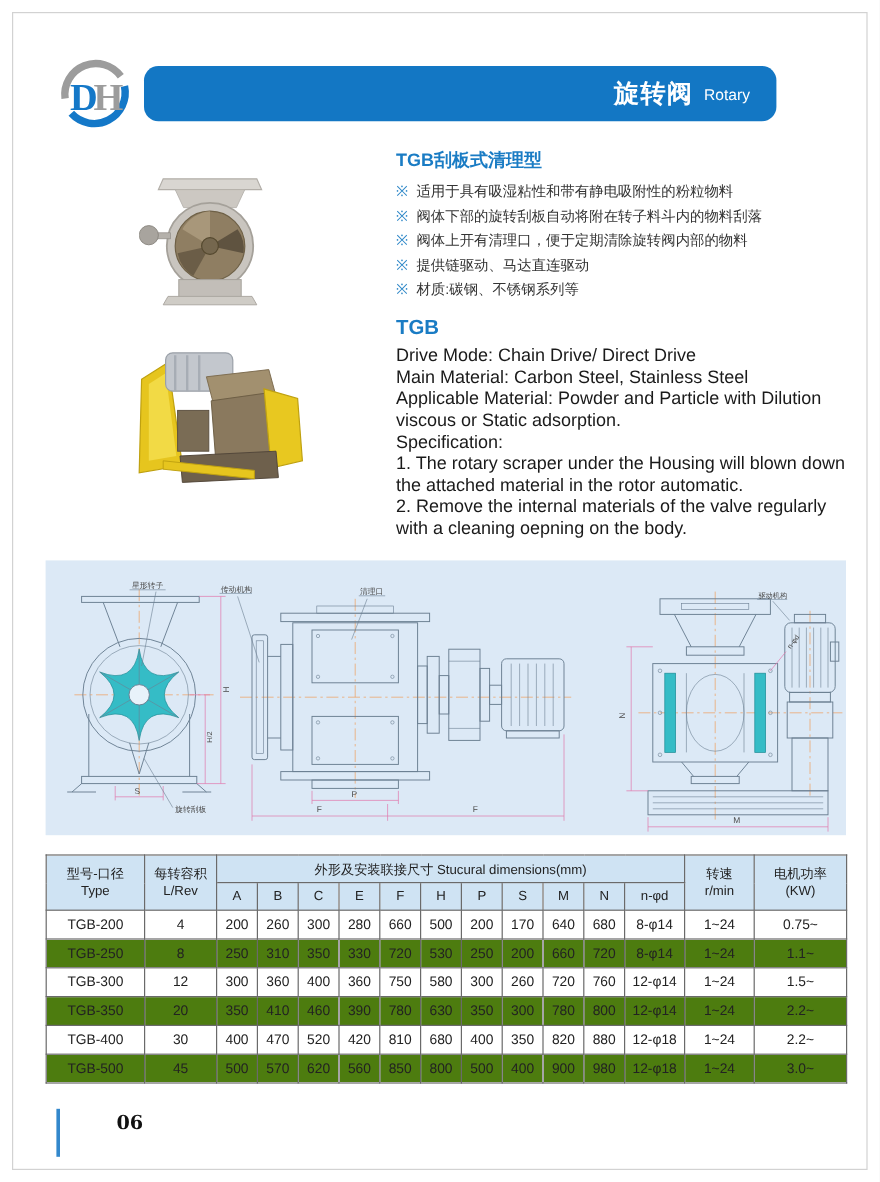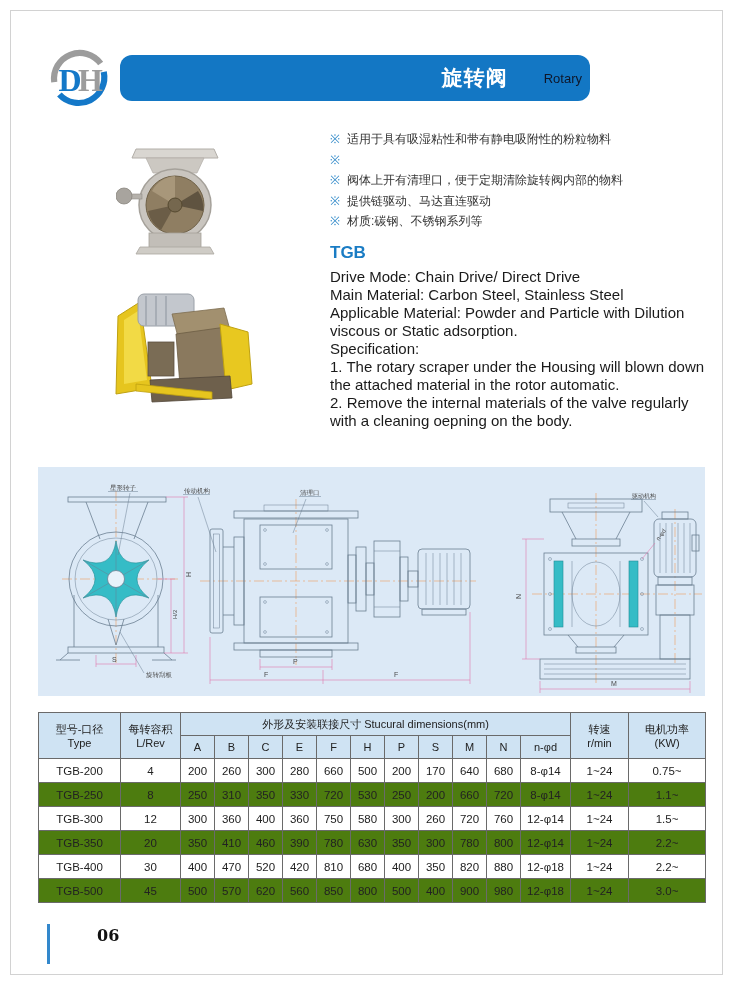--- a/index.html
+++ b/index.html
@@ -2,25 +2,25 @@
 <html><head>
 <meta charset="utf-8">
 <style>
   html,body{margin:0;padding:0;}
   body{font-family:"Liberation Sans",sans-serif;background:#e9e9e9;}
   .page{position:relative;width:733px;height:985px;background:#ffffff;overflow:hidden;}
   .frame{position:absolute;inset:10px;border:1px solid #d2d2d2;pointer-events:none;}
 
   
   .logo{position:absolute;left:46px;top:46px;width:66px;height:66px;}
-  .titlebar{position:absolute;left:120px;top:55px;width:470px;height:46px;background:#1377c4;
+  .titlebar{position:absolute;left:120px;top:55px;width:527px;height:46px;background:#1377c4;
     border-radius:12px;display:flex;align-items:center;justify-content:flex-end;
-    padding-right:8px;box-sizing:border-box;gap:20px;}
+    padding-right:22px;box-sizing:border-box;gap:9px;}
   .titlebar .zh{color:#ffffff;font-size:21px;font-weight:bold;letter-spacing:1px;}
-  .titlebar .en{color:#0f172a;font-size:13px;margin-left:16px;}
+  .titlebar .en{color:#ffffff;font-size:13px;}
 
   
   .photo1{position:absolute;left:116px;top:141px;width:118px;height:118px;}
   .photo2{position:absolute;left:108px;top:284px;width:152px;height:124px;}
 
   
   .rightcol{position:absolute;left:330px;top:124px;width:382px;}
   .sec-title{color:#1a7cc4;font-size:15px;font-weight:bold;line-height:20px;}
   .bullets{margin-top:5px;}
   .bullet{display:flex;font-size:12px;color:#333;line-height:20.5px;}
@@ -103,27 +103,29 @@
       <polygon points="64,30 116,24 122,46 70,53" fill="#a2906f" stroke="#7c6c4f" stroke-width="0.8"></polygon>
       <polygon points="68,50 118,43 120,96 72,102" fill="#8a795e" stroke="#6c5d44" stroke-width="0.8"></polygon>
       <polygon points="112,40 140,48 144,100 118,106" fill="#e8c820" stroke="#bfa110" stroke-width="1"></polygon>
       <rect x="40" y="58" width="26" height="34" fill="#7a6c55" stroke="#5c5040" stroke-width="0.8"></rect>
       <polygon points="42,96 122,92 124,114 44,118" fill="#6e604c" stroke="#52463a" stroke-width="0.8"></polygon>
       <polygon points="28,100 104,108 104,115 28,107" fill="#e6c51e" stroke="#bfa110" stroke-width="0.8"></polygon>
     </svg>
   </div>
 
   <div class="rightcol">
+    <div class="sec-title">TGB刮板式清理型</div>
     <div class="bullets">
         <div class="bullet">
           <span class="mk">※</span>
           <span>适用于具有吸湿粘性和带有静电吸附性的粉粒物料</span>
         </div>
         <div class="bullet">
           <span class="mk">※</span>
+          <span>阀体下部的旋转刮板自动将附在转子料斗内的物料刮落</span>
         </div>
         <div class="bullet">
           <span class="mk">※</span>
           <span>阀体上开有清理口，便于定期清除旋转阀内部的物料</span>
         </div>
         <div class="bullet">
           <span class="mk">※</span>
           <span>提供链驱动、马达直连驱动</span>
         </div>
         <div class="bullet">

